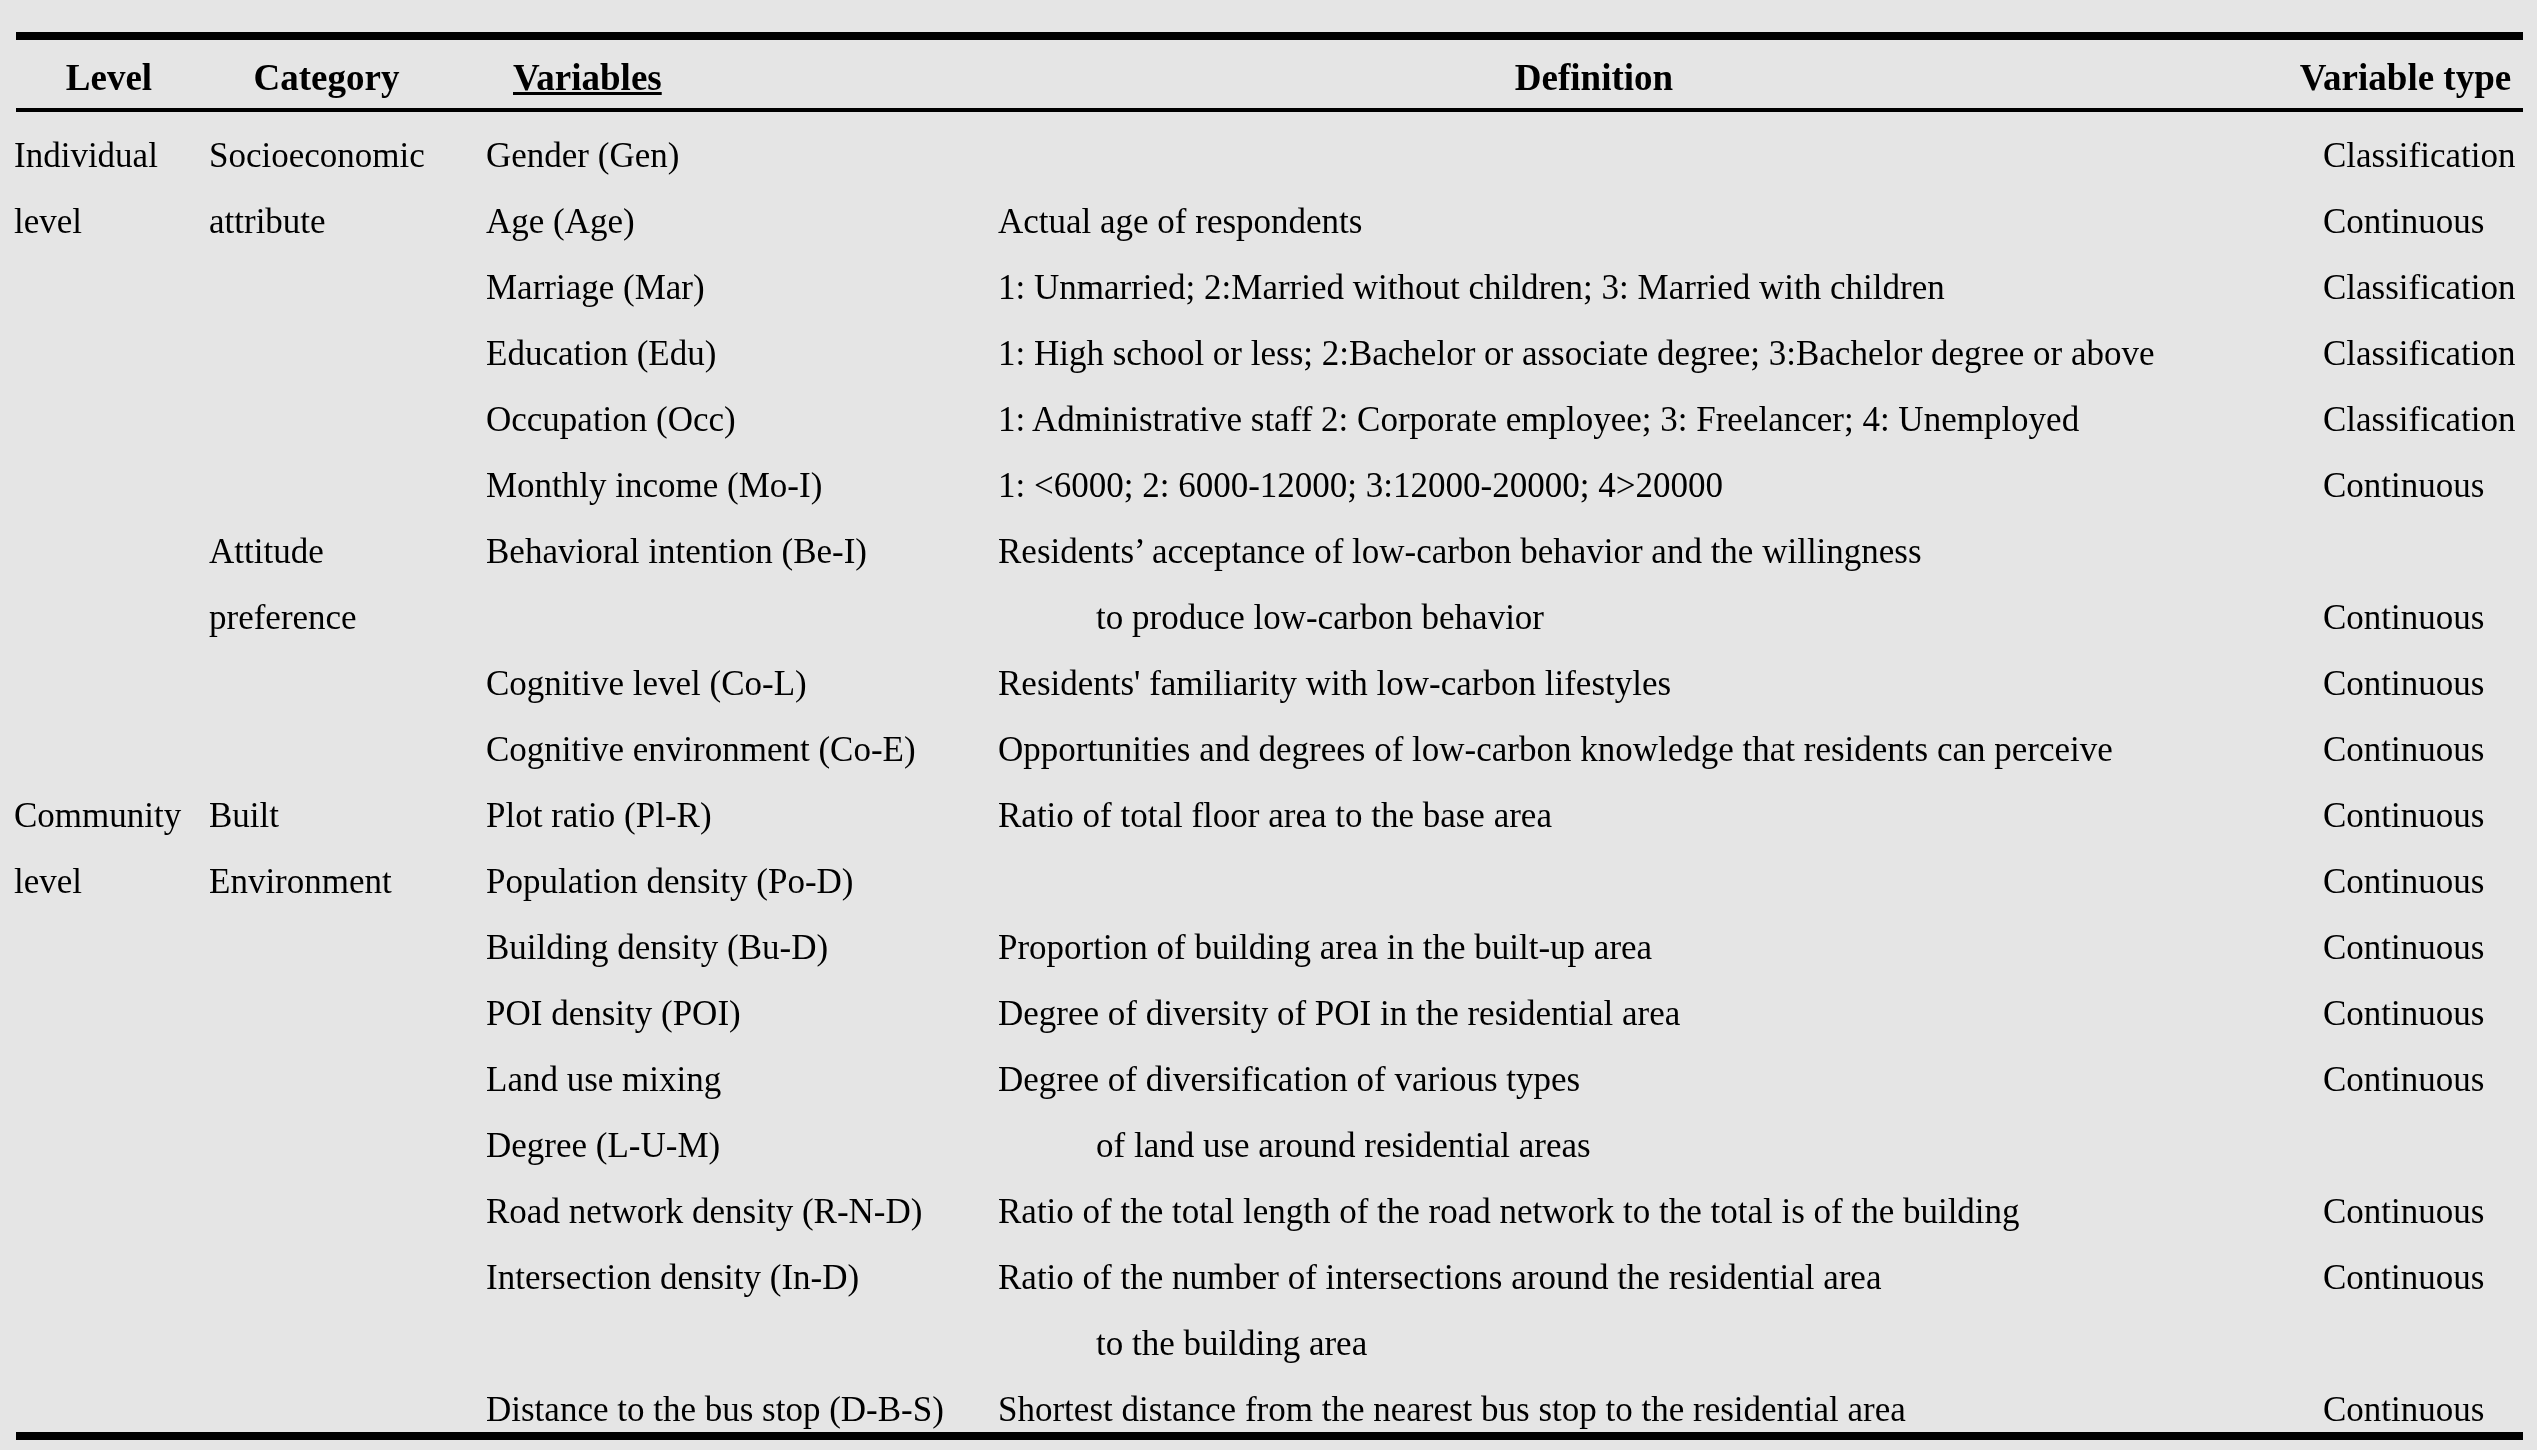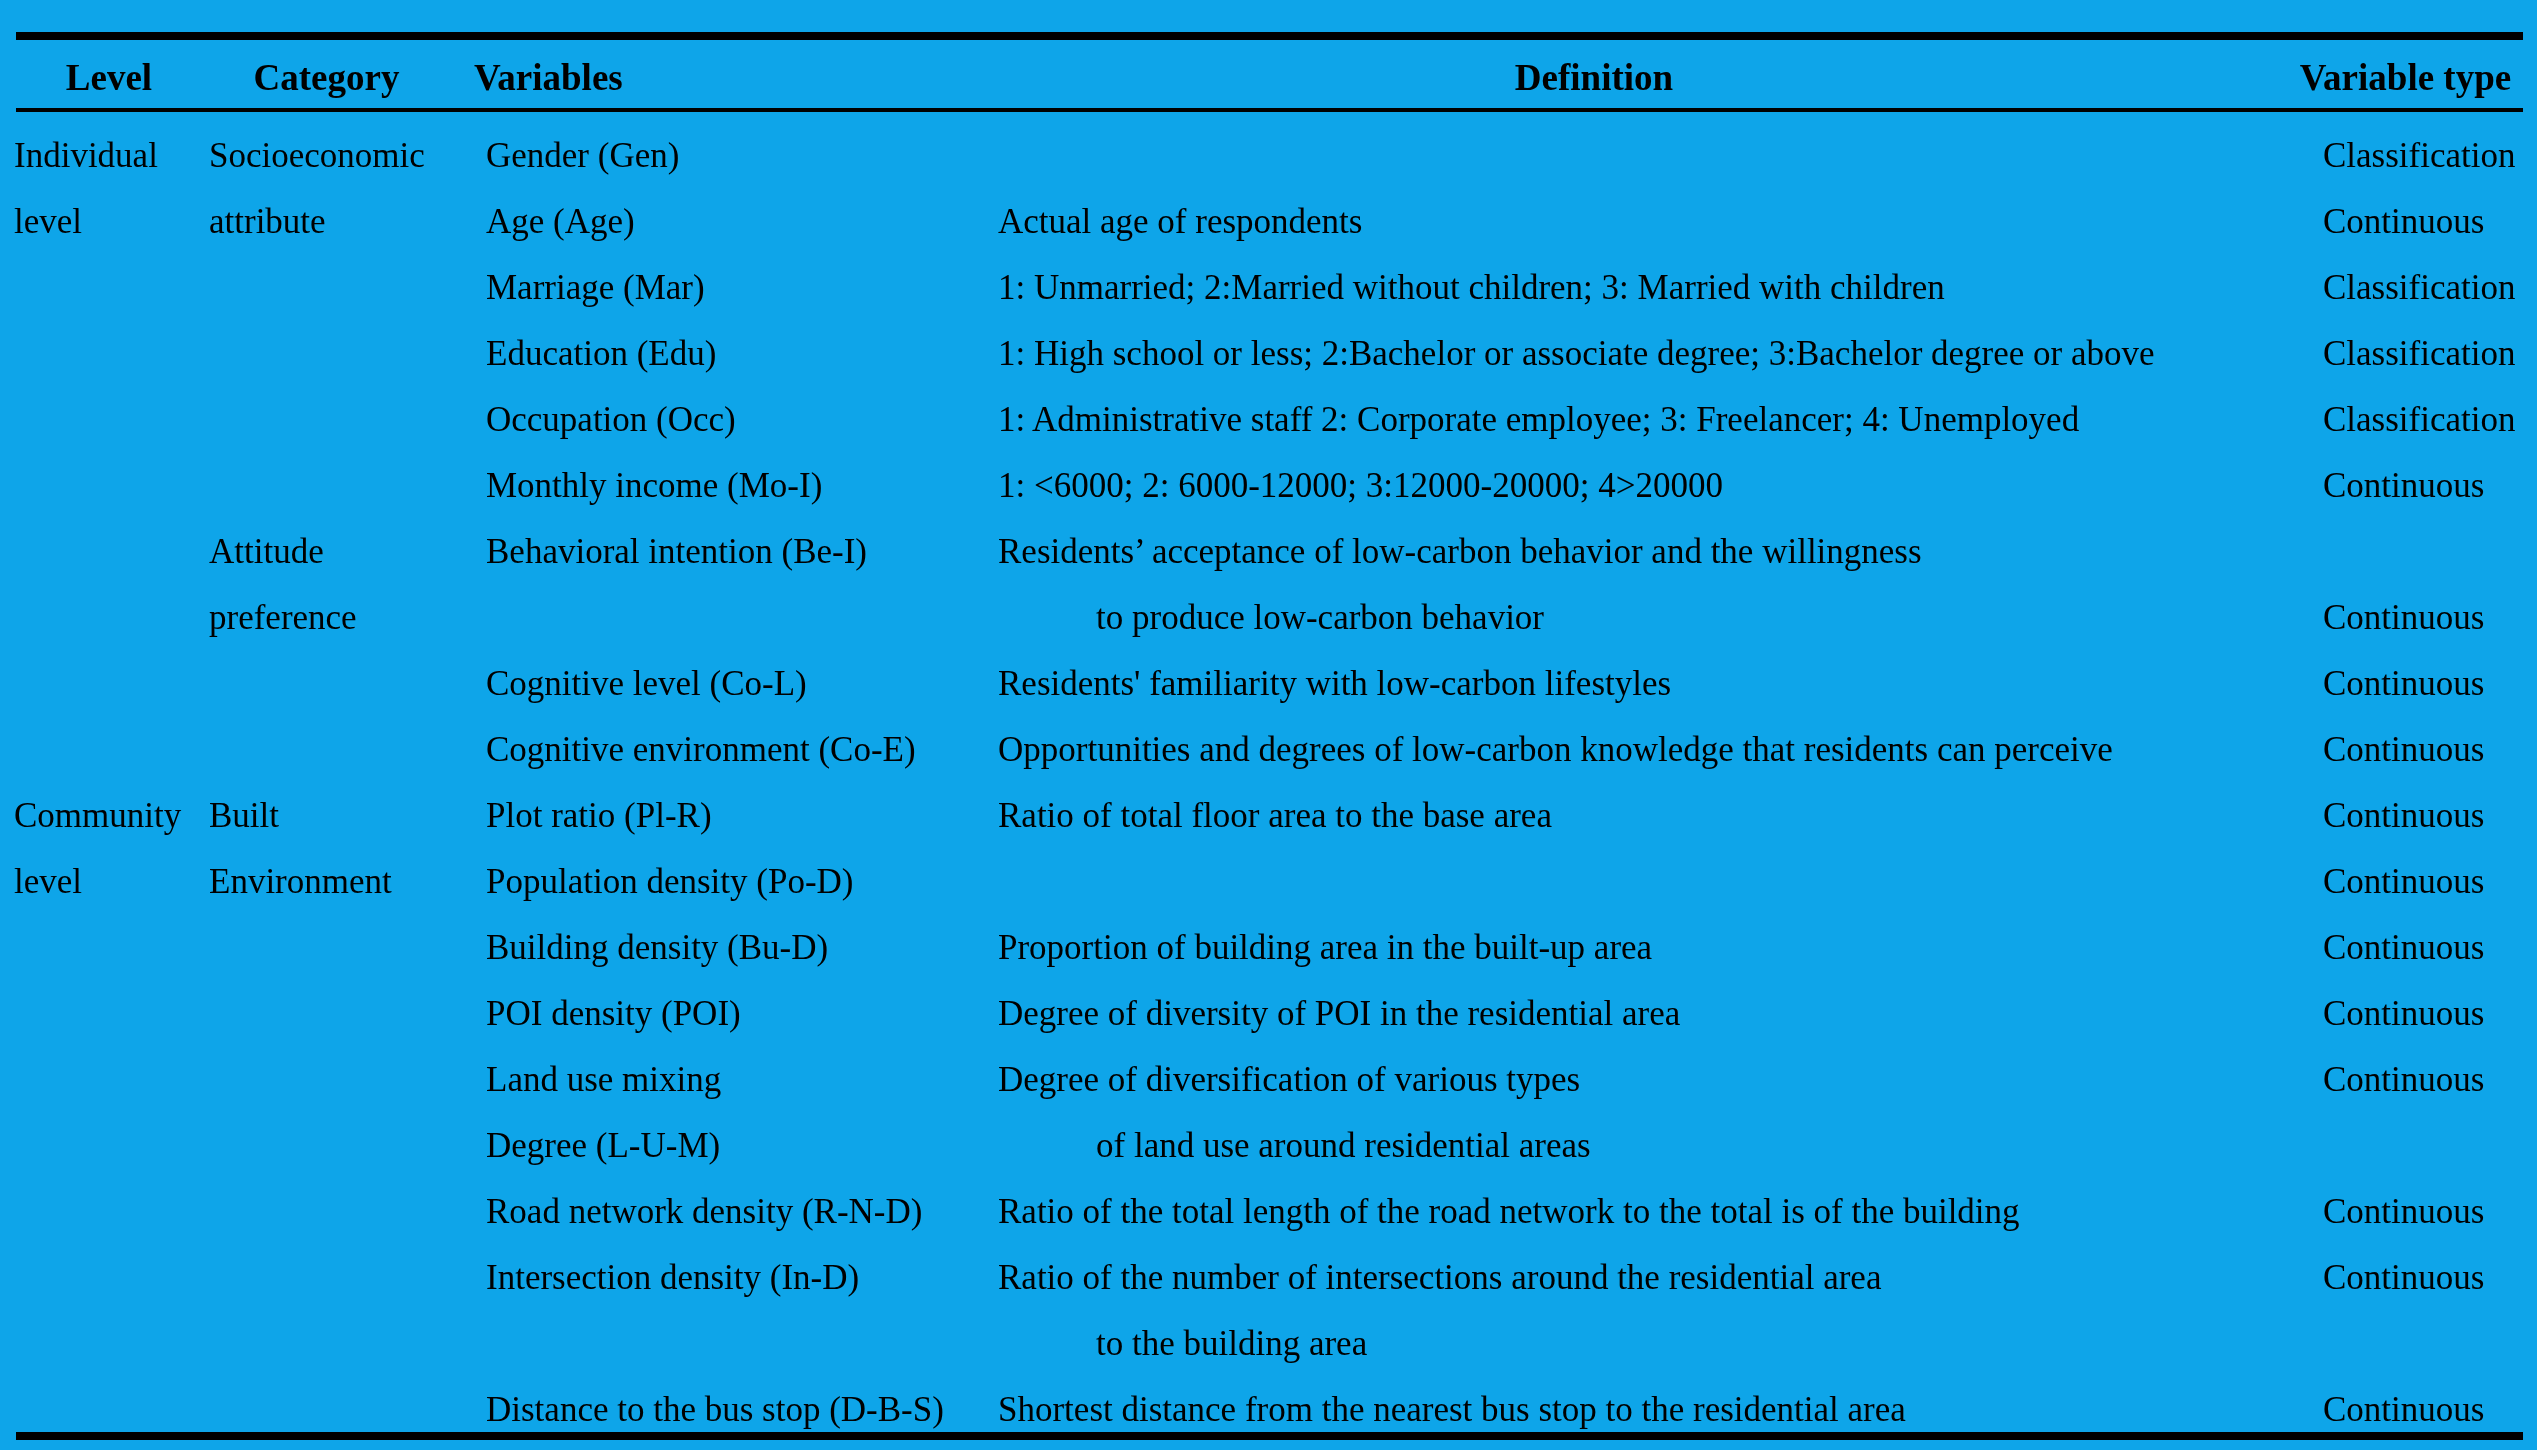--- a/index.html
+++ b/index.html
@@ -2,40 +2,40 @@
 <html style="font-size:9.3px"><head>
 <meta charset="utf-8">
 <style>
   html,body{margin:0;padding:0;background:#ffffff;}
   body{
     width:2538px;height:1451px;
     font-family:"Liberation Serif","DejaVu Serif",serif;
     color:#000000;
     -webkit-font-smoothing:antialiased;
   }
-  #sheet{position:relative;width:2538px;height:1451px;overflow:hidden;background:#0ea5e9;}
+  #sheet{position:relative;width:2538px;height:1451px;overflow:hidden;background:#e5e5e5;}
 
   
   .rule{position:absolute;left:16px;width:2507px;background:#000;}
   .rule-top{top:32px;height:7.5px;}
   .rule-mid{top:108px;height:4px;}
   .rule-bot{top:1432px;height:7.5px;}
 
   
   .thead{position:absolute;left:0;top:51px;width:2538px;height:53px;}
   .th{
     position:absolute;top:0;
     font-weight:bold;
     font-size:37px;
     line-height:53px;
     white-space:nowrap;
   }
   .th-level   {left:16px;  width:186px; text-align:center;}
   .th-category{left:202px; width:249px; text-align:center;font-family:Liberation Serif, serif;}
-  .th-vars    {left:474px; width:191px; text-align:left;}
+  .th-vars    {left:513px; width:191px; text-align:left;text-decoration:underline;}
   .th-def     {left:997px;width:1194px;text-align:center;}
   .th-type    {left:2284px;width:243px; text-align:center;}
 
   
   .tbody{position:absolute;left:0;top:123px;width:2538px;text-align:right;}
   .row{position:relative;height:66px;}
   .cell{
     position:absolute;top:0;
     font-size:35px;
     line-height:66px;

